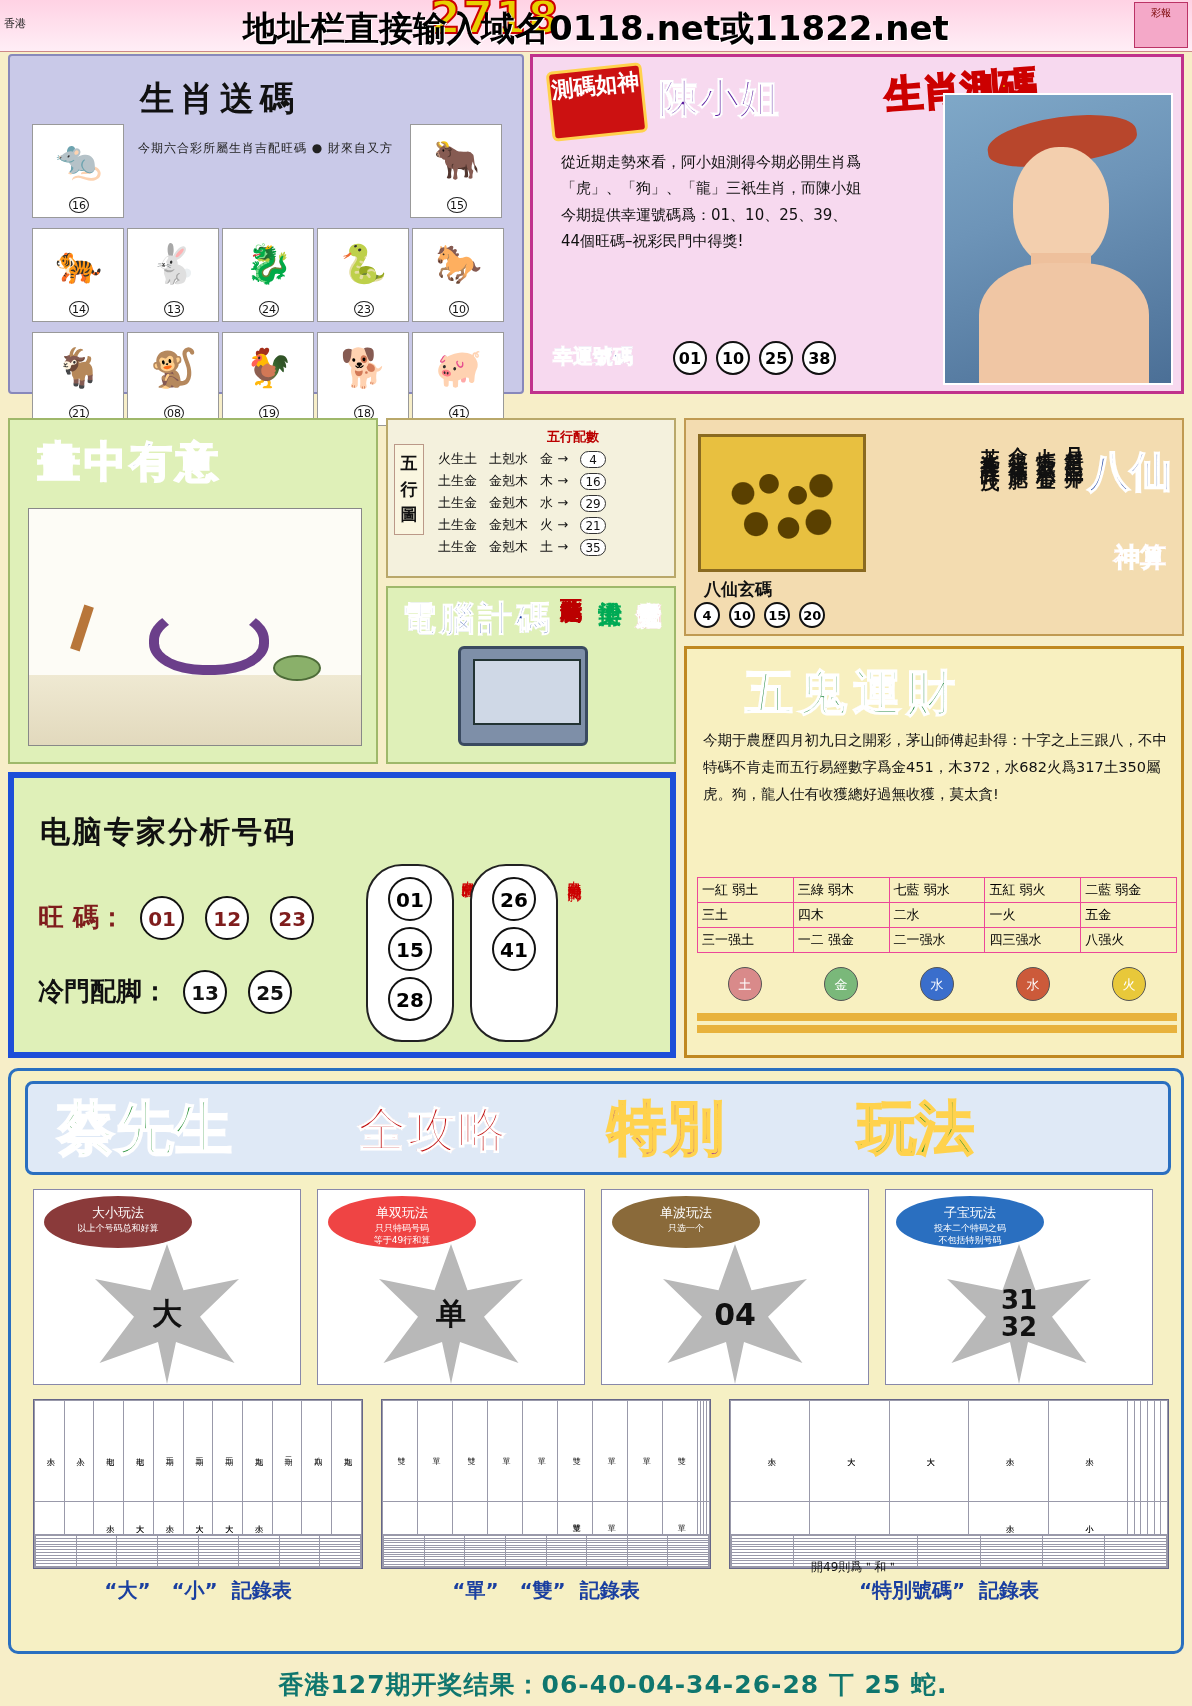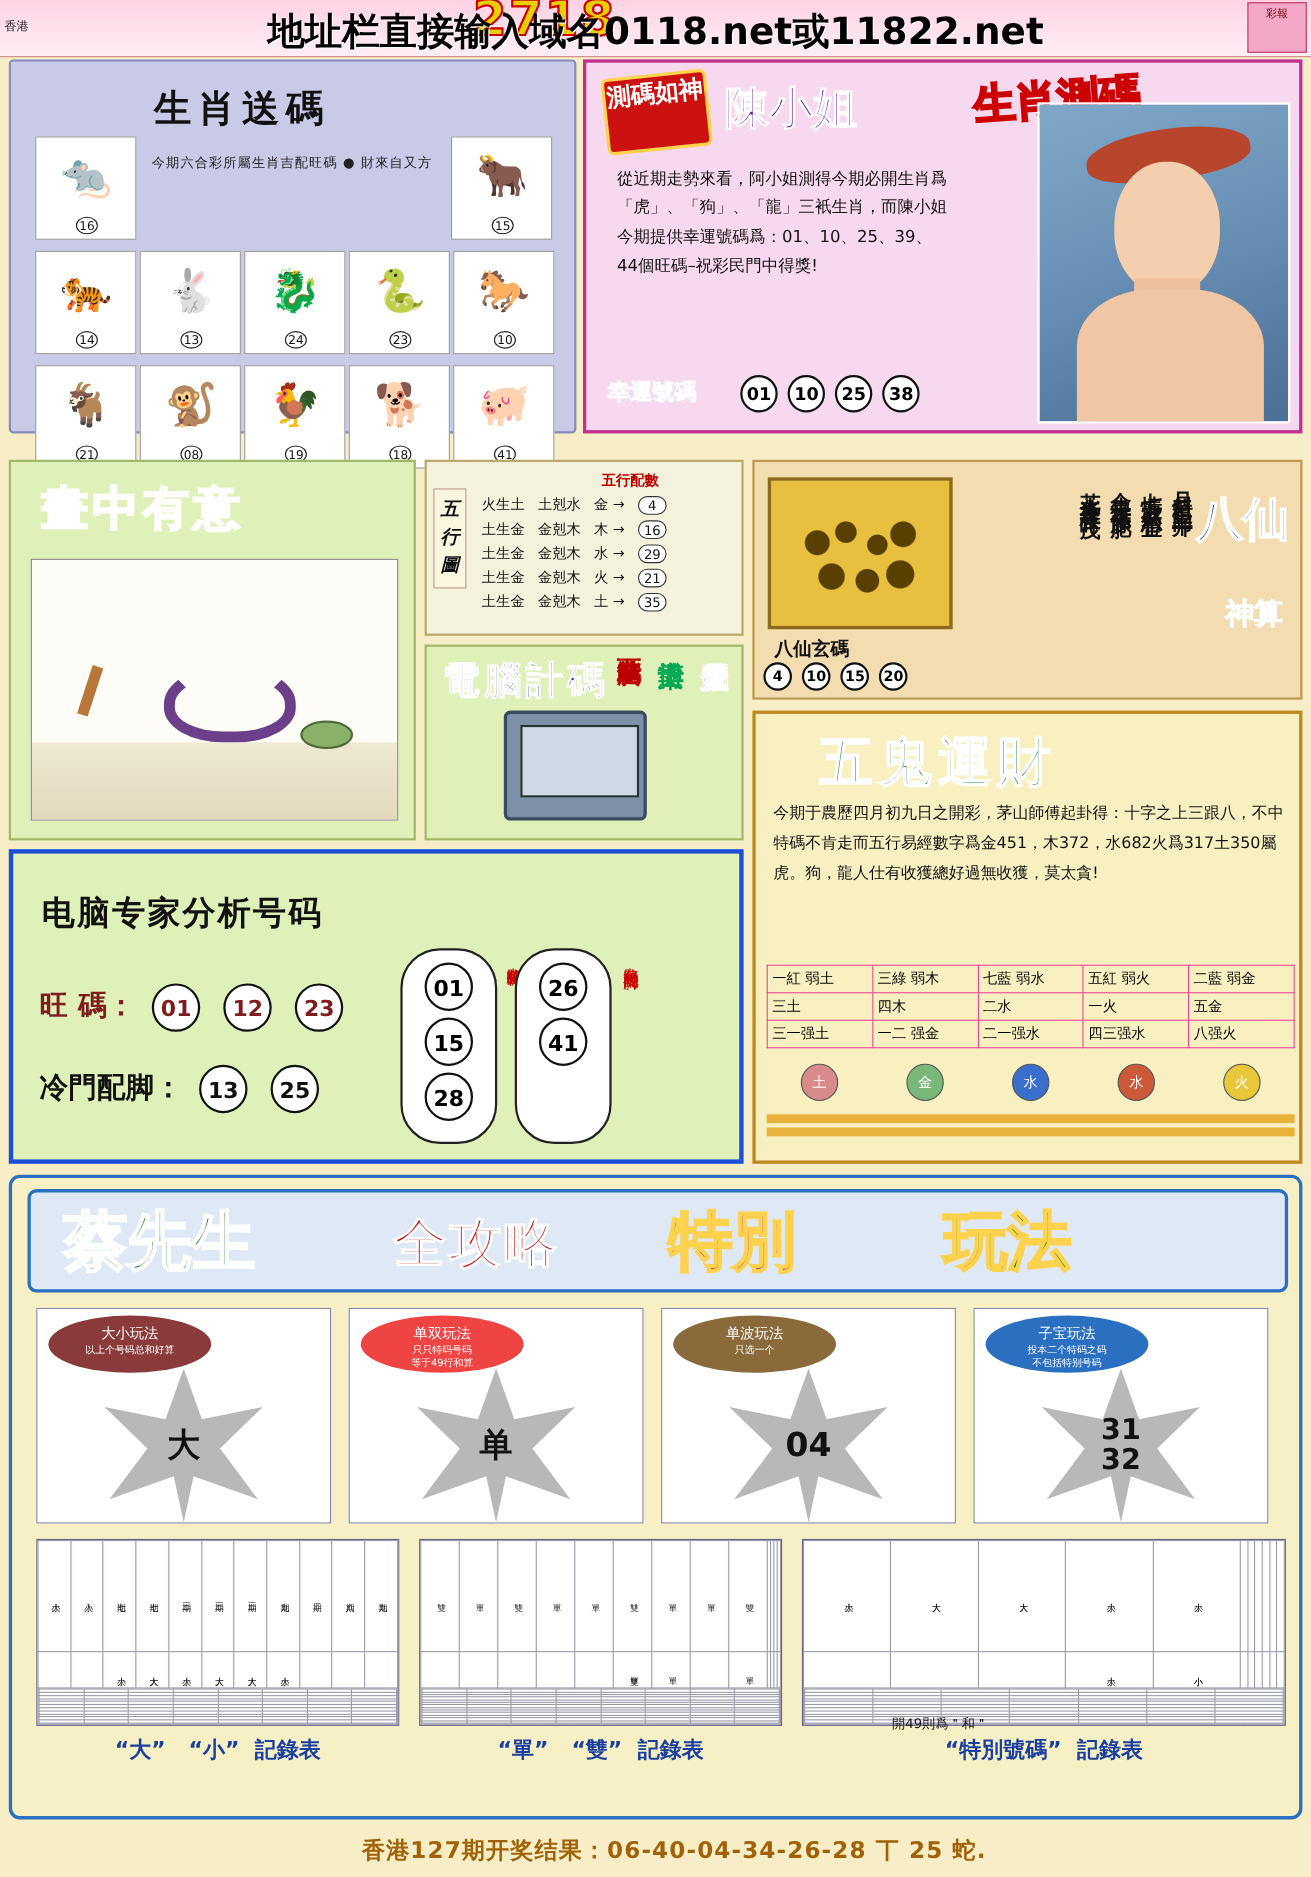--- a/index.html
+++ b/index.html
@@ -185,21 +185,20 @@
   #wuxing {
     left: 386px; top: 418px; width: 290px; height: 160px;
     background: #f4f1dd; border: 2px solid #b9a86a;
   }
   #wuxing .side {
     position: absolute; left: 6px; top: 24px; width: 30px;
     font-size: 17px; font-weight: bold; color: #111;
     text-align: center; line-height: 1.5;
     border: 1px solid #b98; background: #faf6e0;
     padding: 6px 0;
-    font-style: italic;
   }
   #wuxing table {
     position: absolute; left: 44px; top: 6px;
     border-collapse: collapse; font-size: 13px; color: #111;
   }
   #wuxing td { padding: 2px 6px; text-align: center; white-space: nowrap; }
   #wuxing .hdr { font-weight: bold; color: #b00; }
   #wuxing .ob {
     display: inline-block; min-width: 26px; height: 17px; line-height: 16px;
     border: 1px solid #333; border-radius: 9px; background: #fff; font-size: 12px;
@@ -235,21 +234,21 @@
     position: absolute; writing-mode: vertical-rl; text-orientation: upright;
     font-weight: bold;
   }
   #vlabels .v1 { left: 48px; top: 2px; font-size: 26px; color: #c00; -webkit-text-stroke: 0.6px #fff;}
   #vlabels .v2 { left: 10px; top: 2px; font-size: 24px; color: #0a5; }
   #vlabels .v3 { left: -28px; top: 2px; font-size: 22px; color: #b00; }
 
   
   #expert {
     left: 8px; top: 772px; width: 668px; height: 286px;
-    background: #dff0b8; border: 4px solid #1d4ed8;
+    background: #dff0b8; border: 6px solid #1d4ed8;
   }
   #expert .t {
     position: absolute; left: 26px; top: 34px; font-size: 30px; font-weight: bold;
     color: #111; letter-spacing: 2px;
   }
   #expert .row1 {
     position: absolute; left: 24px; top: 118px; font-size: 26px; font-weight: bold; color: #7f1d1d;
   }
   #expert .row2 {
     position: absolute; left: 24px; top: 192px; font-size: 26px; font-weight: bold; color: #111;
@@ -401,21 +400,21 @@
     position: absolute; top: 506px; font-size: 20px; font-weight: bold;
     color: #1a3fa0; text-align: center;
   }
   #cai .note49 {
     position: absolute; left: 800px; top: 488px; font-size: 12px; color: #111;
   }
 
   
   #footer {
     position: absolute; left: 0; top: 1662px; width: 1192px; height: 44px;
-    text-align: center; font-size: 21px; font-weight: bold; color: #a16207;
+    text-align: center; font-size: 25px; font-weight: bold; color: #0f766e;
     letter-spacing: 1px; padding-top: 6px; padding-left: 34px;
   }
 </style>
 </head>
 <body>
 
 <div class="page">
 
   <div class="topbar">
     <span class="tiny-left">香港</span>

